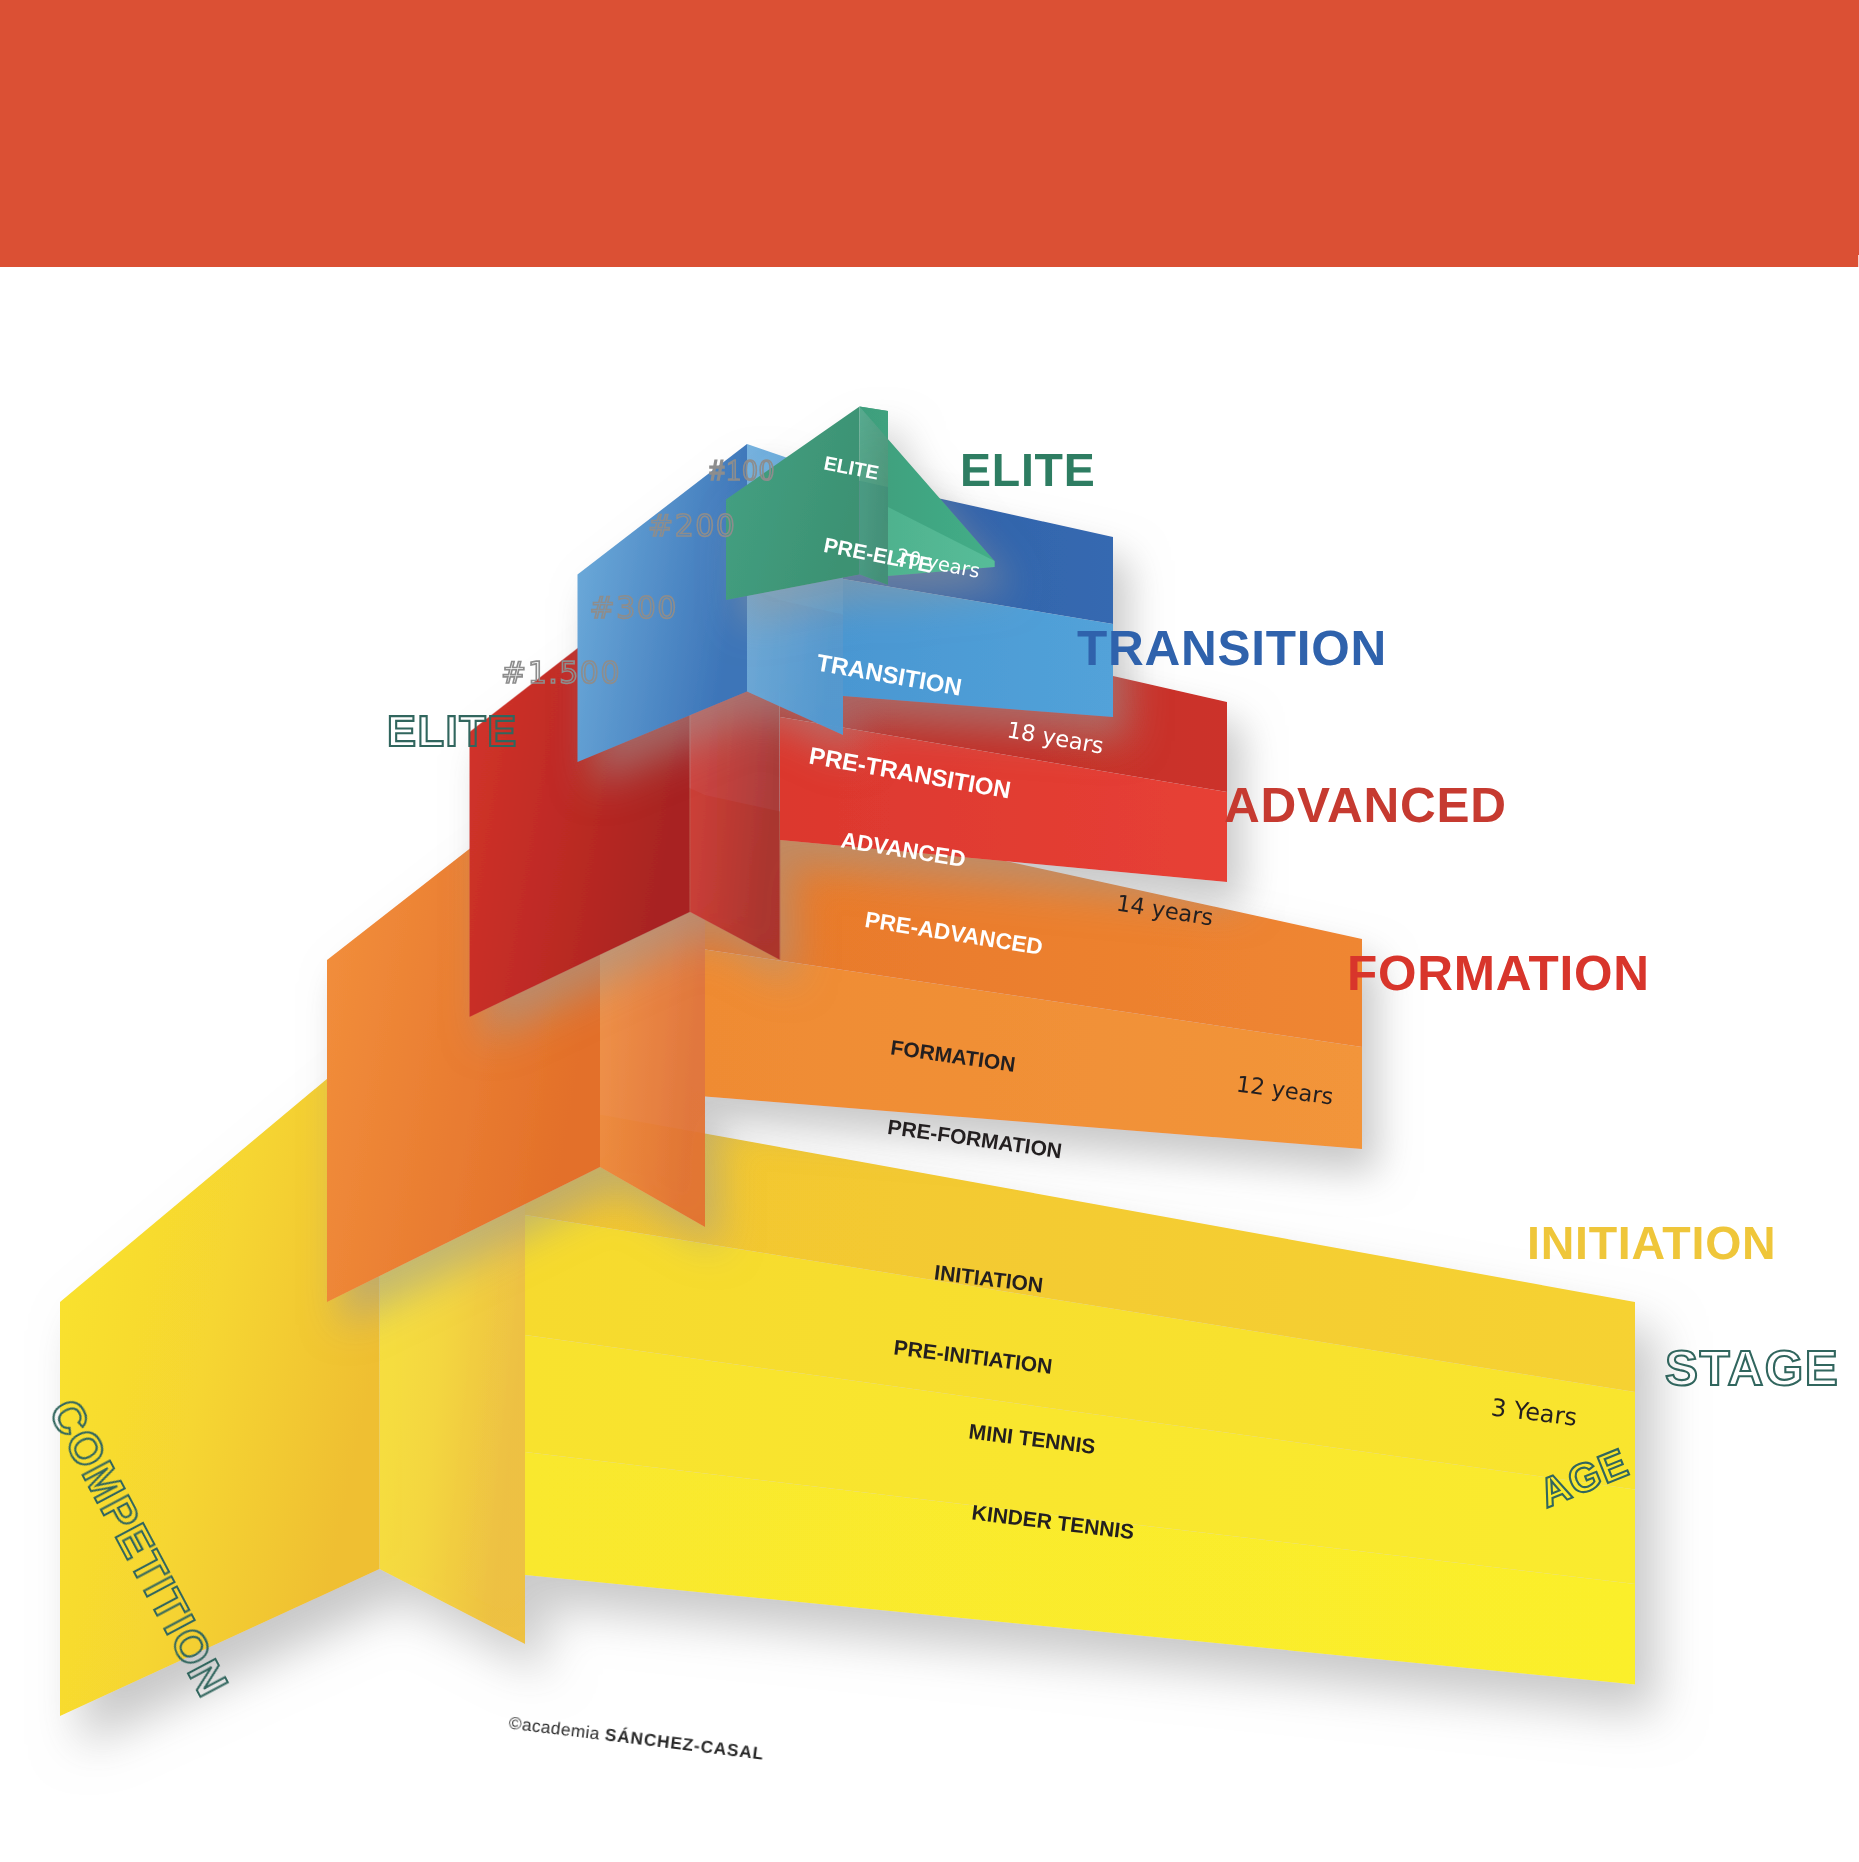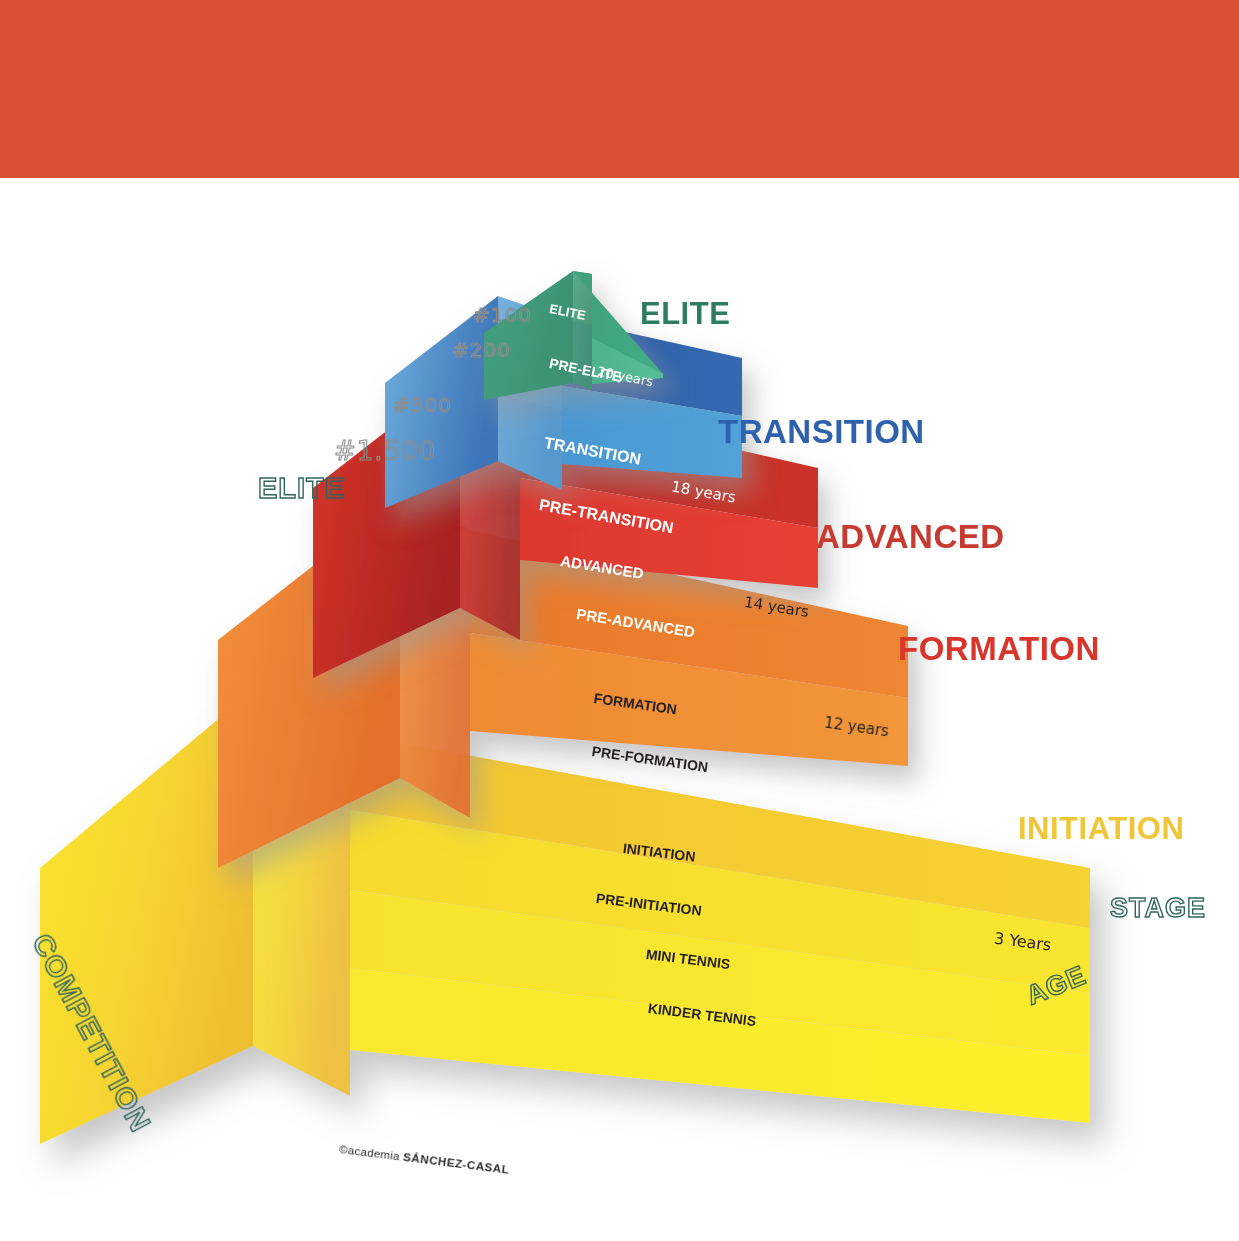--- a/index.html
+++ b/index.html
@@ -209,32 +209,32 @@
   <div class="lbl band band-d" style="left:595px;top:512px;font-size:14px;transform:rotate(8deg);">FORMATION</div>
   <div class="lbl band band-d" style="left:593px;top:565px;font-size:14px;transform:rotate(8deg);">PRE-FORMATION</div>
   <div class="lbl y-lab y-d" style="left:824px;top:540px;font-size:15px;transform:rotate(8deg);">12 years</div>
 
   <div class="lbl band band-d" style="left:624px;top:662px;font-size:14px;transform:rotate(7deg);">INITIATION</div>
   <div class="lbl band band-d" style="left:597px;top:712px;font-size:14px;transform:rotate(7deg);">PRE-INITIATION</div>
   <div class="lbl band band-d" style="left:647px;top:768px;font-size:14px;transform:rotate(7deg);">MINI TENNIS</div>
   <div class="lbl band band-d" style="left:649px;top:822px;font-size:14px;transform:rotate(7deg);">KINDER TENNIS</div>
   <div class="lbl y-lab y-d" style="left:994px;top:754px;font-size:16px;transform:rotate(7deg);">3 Years</div>
 
-  <div class="lbl rank-num" style="left:473px;top:125px;font-size:20px;">#100</div>
-  <div class="lbl rank-num" style="left:432px;top:160px;font-size:20px;margin-left:20px;">#200</div>
+  <div class="lbl rank-num" style="left:473px;top:125px;font-size:20px;font-family:Liberation Serif, serif;">#100</div>
+  <div class="lbl rank-num" style="left:432px;top:160px;font-size:20px;">#200</div>
   <div class="lbl rank-num" style="left:393px;top:215px;font-size:20px;">#300</div>
-  <div class="lbl rank-num" style="left:334px;top:258px;font-size:26px;">#1.500</div>
+  <div class="lbl rank-num" style="left:334px;top:258px;font-size:20px;">#1.500</div>
 
   <div class="lbl outline" style="left:258px;top:294px;font-size:29px;">ELITE</div>
 
   <div class="lbl outline" style="left:55px;top:750px;font-size:30px;transform:rotate(62deg);transform-origin:left top;">COMPETITION</div>
 
   <div class="lbl outline" style="left:675px;top:1075px;font-size:27px;transform:rotate(-14deg);transform-origin:left top;">STEP</div>
 
-  <div class="lbl outline" style="left:1110px;top:715px;font-size:27px;">STAGE</div>
+  <div class="lbl outline" style="left:1110px;top:715px;font-size:33px;">STAGE</div>
 
   <div class="lbl outline" style="left:1022px;top:805px;font-size:27px;transform:rotate(-22deg);transform-origin:left top;">AGE</div>
 
   <div class="lbl copy" style="left:340px;top:965px;transform:rotate(7deg);">
     <span>©</span><span>academia </span><b>SÁNCHEZ-CASAL</b>
   </div>
 
 </div>
 
 </body></html>

